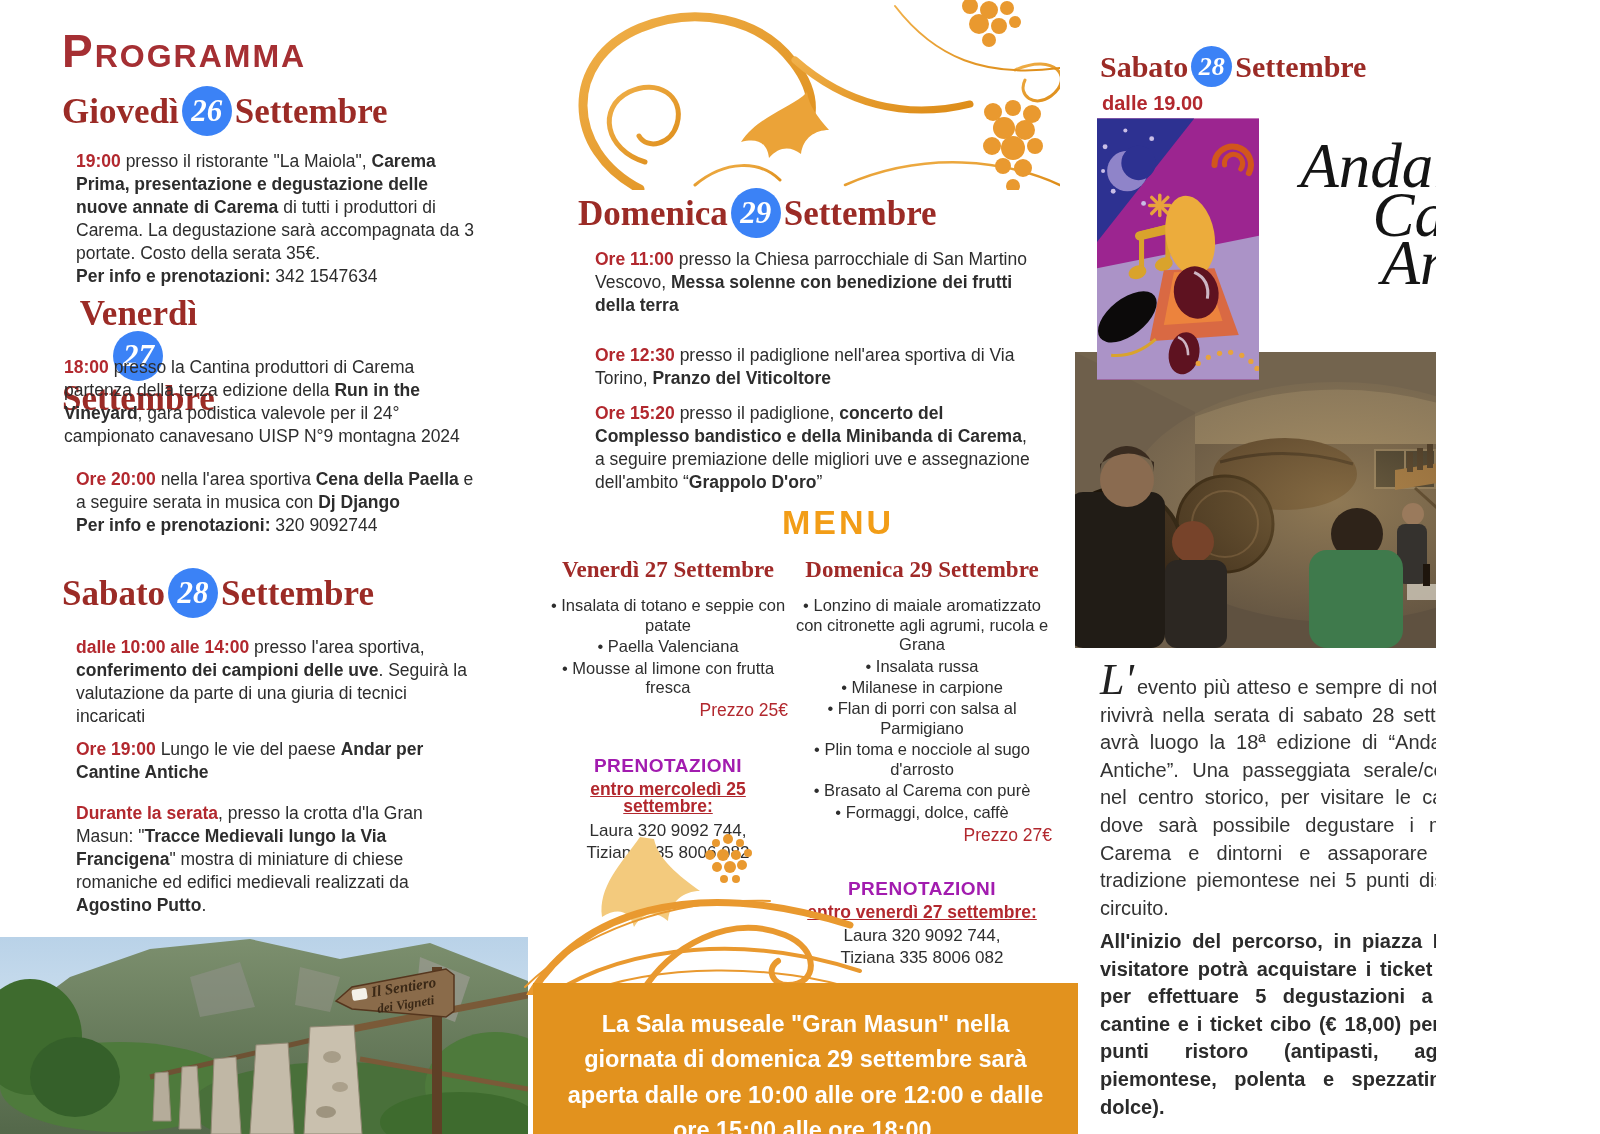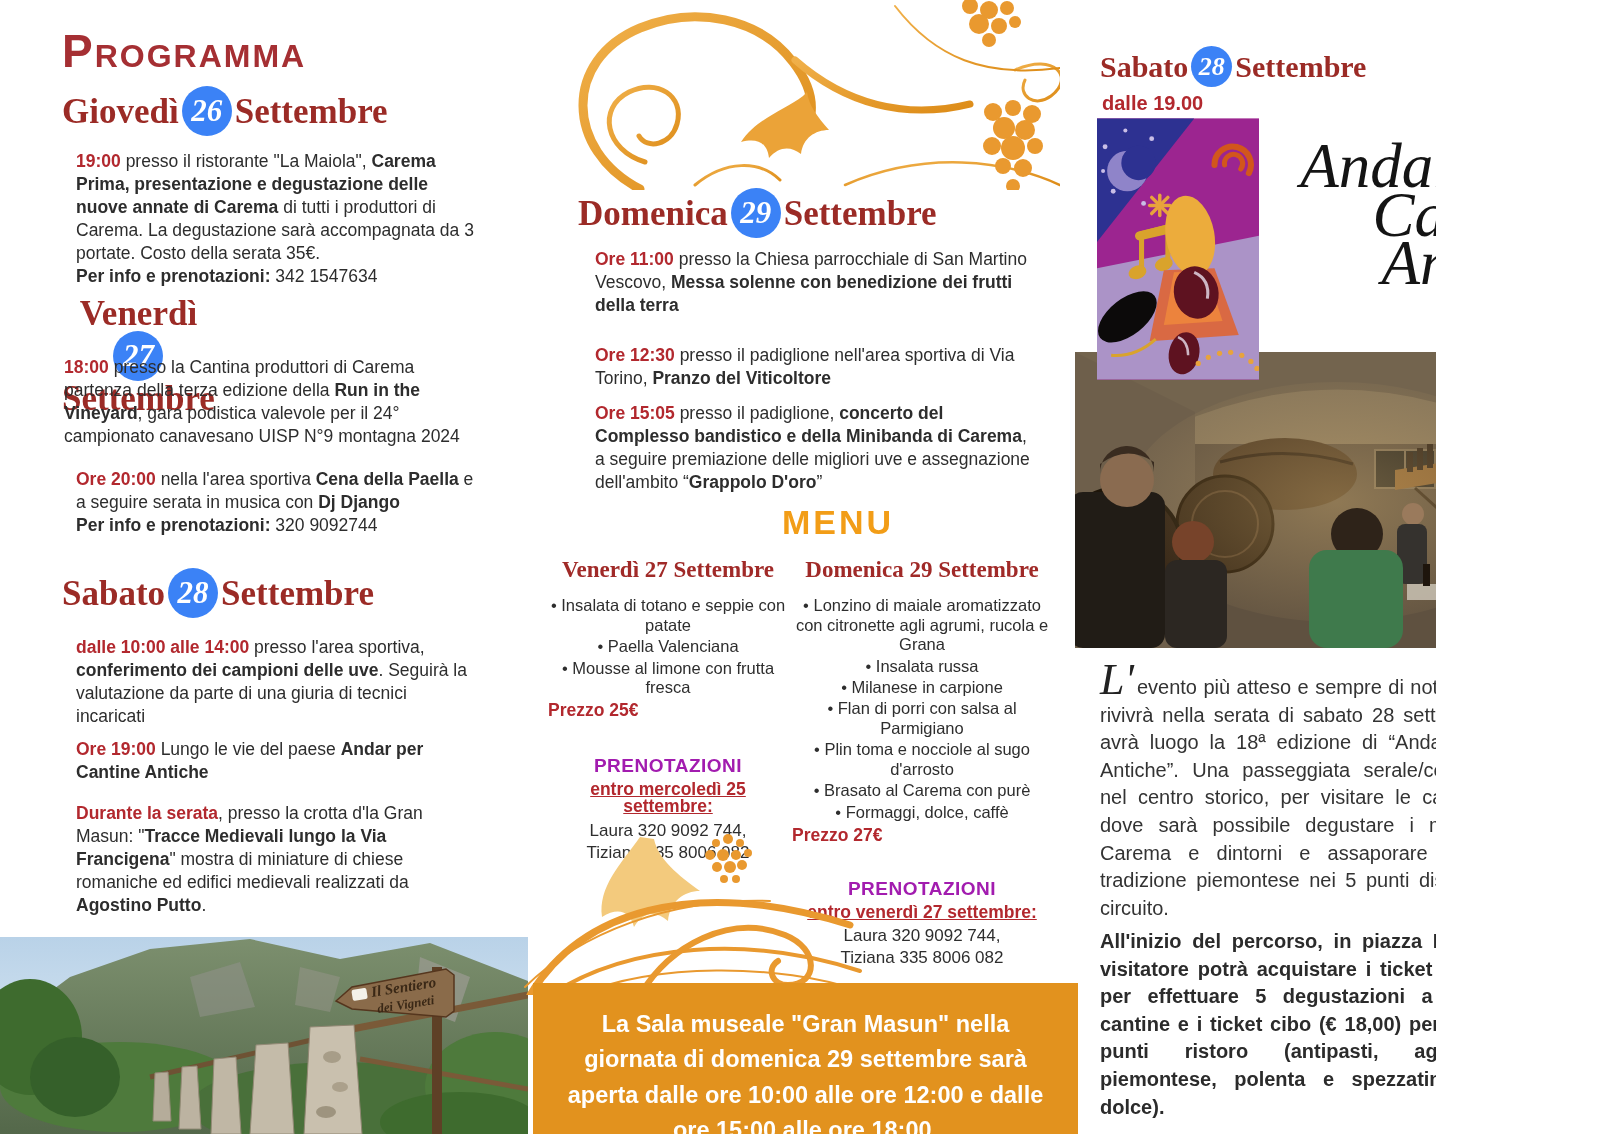--- a/index.html
+++ b/index.html
@@ -27,21 +27,21 @@
   .seg-lead{font-family:"Liberation Serif",serif;font-style:italic;font-size:44px;
             line-height:.8;color:#222;padding-right:3px;}
 
   
   .menu-title{font-size:34px;font-weight:700;color:#F29D17;letter-spacing:3px;text-align:center;line-height:1;}
   .menu-head{font-family:"Liberation Serif",serif;font-weight:700;font-size:23px;color:#A02A28;
              text-align:center;line-height:1.05;}
   .menu-list{list-style:none;margin:0;padding:0;text-align:center;font-size:16.5px;line-height:1.18;color:#2e2e2e;}
   .menu-list li{margin:0 0 2px;}
   .menu-list li::before{content:"\2022\00a0";}
-  .price{font-weight:700;color:#B2282E;text-align:left;font-size:17.5px;line-height:1;}
+  .price{font-weight:400;color:#B2282E;text-align:right;font-size:17.5px;line-height:1;}
   .prenota-title{font-weight:700;color:#a21caf;text-align:center;font-size:19px;letter-spacing:.5px;line-height:1;}
   .prenota-deadline{font-weight:700;color:#B2282E;text-decoration:underline;text-align:center;
                     font-size:17.5px;line-height:1;}
   .contact-list{list-style:none;margin:0;padding:0;text-align:center;font-size:17px;line-height:1.3;color:#2e2e2e;}
 
   
   .notice-box{background:#E2921E;color:#fff;font-weight:700;font-size:23.5px;text-align:center;
               line-height:1.5;padding:24px 28px;box-sizing:border-box;}
 
   
@@ -171,21 +171,21 @@
 
   <div class="abs day-heading" style="left:578px;top:188px;">
     <span class="dh-word">Domenica</span>
     <span class="day-circle">
         <span>29</span>
       </span>
     <span class="dh-word">Settembre</span>
   </div>
   <p class="abs event" style="left:595px;top:248px;width:445px;"><span class="seg-time">Ore 11:00 </span><span>presso la Chiesa parrocchiale di San Martino Vescovo, </span><span class="seg-b">Messa solenne con benedizione dei frutti della terra</span></p>
   <p class="abs event" style="left:595px;top:344px;width:445px;"><span class="seg-time">Ore 12:30 </span><span>presso il padiglione nell'area sportiva di Via Torino, </span><span class="seg-b">Pranzo del Viticoltore</span></p>
-  <p class="abs event" style="left:595px;top:402px;width:445px;"><span class="seg-time">Ore 15:05 </span><span> presso il padiglione, </span><span class="seg-b">concerto del Complesso bandistico e della Minibanda di Carema</span><span>, a seguire premiazione delle migliori uve e assegnazione dell'ambito “</span><span class="seg-b">Grappolo D'oro</span><span>”</span></p>
+  <p class="abs event" style="left:595px;top:402px;width:445px;"><span class="seg-time">Ore 15:20 </span><span> presso il padiglione, </span><span class="seg-b">concerto del Complesso bandistico e della Minibanda di Carema</span><span>, a seguire premiazione delle migliori uve e assegnazione dell'ambito “</span><span class="seg-b">Grappolo D'oro</span><span>”</span></p>
 
   <div class="abs menu-title" style="left:568px;top:505px;width:540px;">MENU</div>
 
   <div class="abs" style="left:548px;top:558px;width:240px;">
     <div class="menu-head">Venerdì 27 Settembre</div>
     <ul class="menu-list" style="margin-top:14px;">
         <li>Insalata di totano e seppie con patate</li>
         <li>Paella Valenciana</li>
         <li>Mousse al limone con frutta fresca</li>
       </ul>

